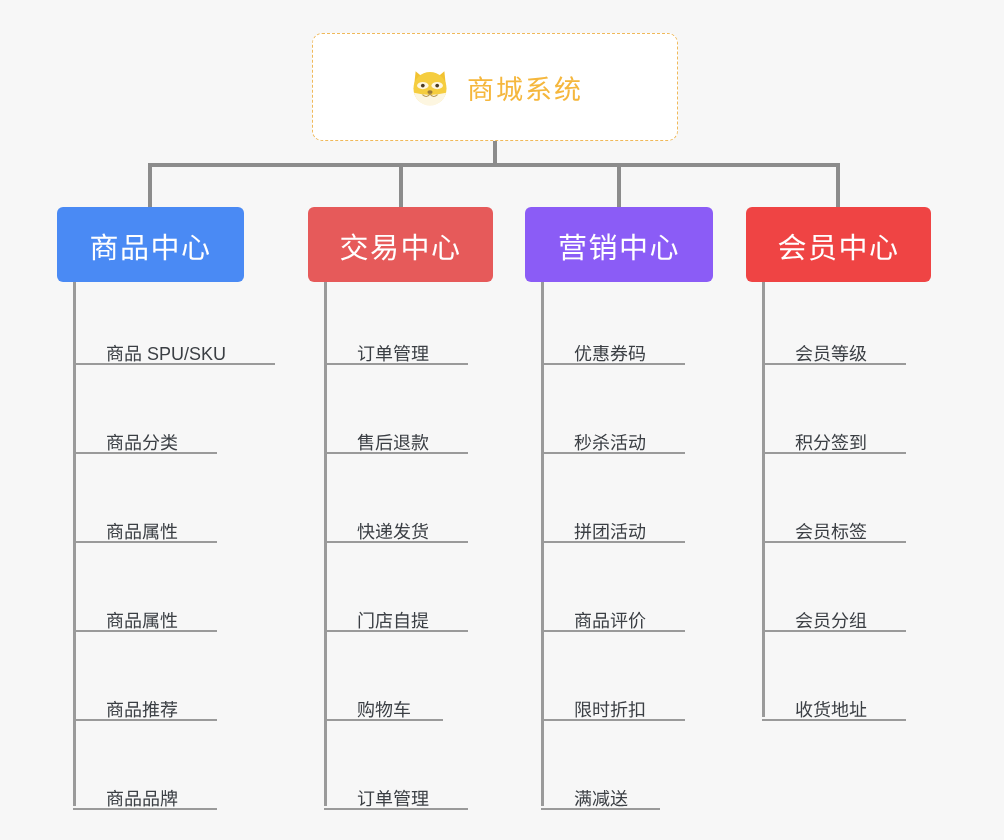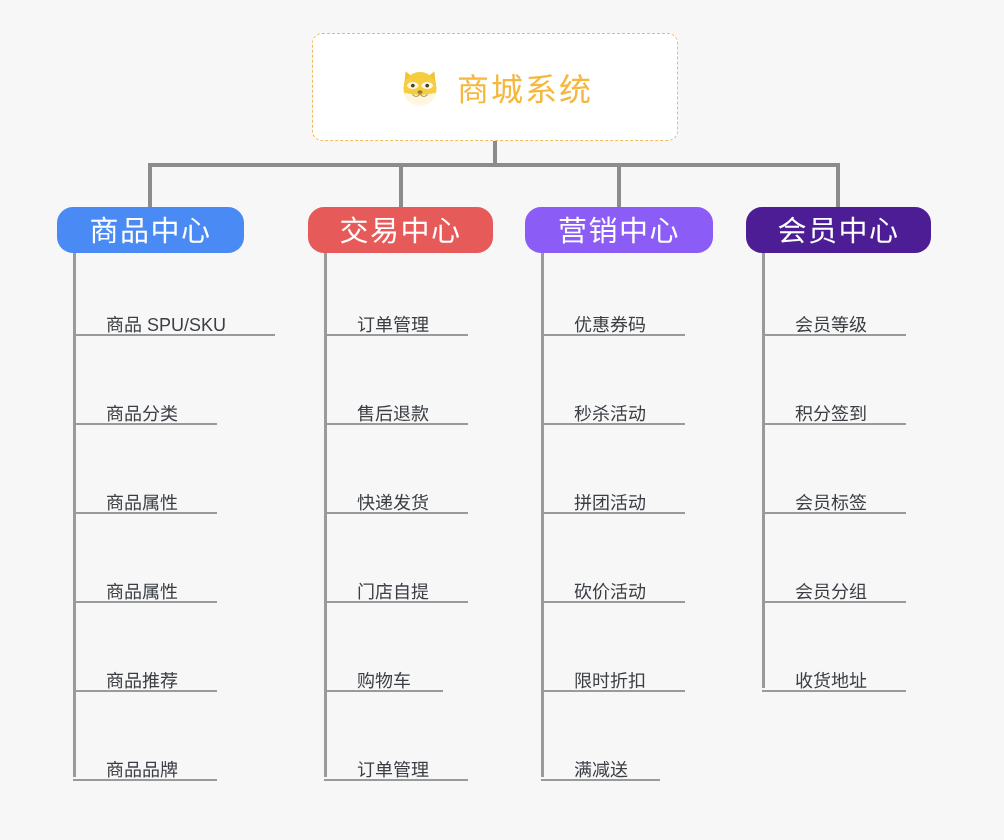--- a/index.html
+++ b/index.html
@@ -37,21 +37,21 @@
     justify-content: center;
     gap: 14px;
   }
   .root-emoji {
     font-size: 42px;
     line-height: 1;
     display: block;
   }
   .root-emoji svg { display: block; }
   .root-title {
-    font-size: 32px;
+    font-size: 27px;
     color: #f5b73d;
     letter-spacing: 2px;
     font-weight: 400;
     white-space: nowrap;
   }
 
   
   .conn {
     position: absolute;
     background: #8c8c8c;
@@ -59,24 +59,24 @@
   .conn-vert { width: 4px; }
   .conn-horz { height: 4px; }
 
   
   .column {
     position: absolute;
     top: 207px;
   }
   .cat-header {
     box-sizing: border-box;
-    height: 46px;
-    border-radius: 16px;
+    height: 75px;
+    border-radius: 6px;
     display: flex;
-    align-items: flex-start;
+    align-items: center;
     justify-content: center;
     color: #ffffff;
     font-size: 29px;
     letter-spacing: 1.5px;
     white-space: nowrap;
   }
 
   .leaf-list {
     position: relative;
     margin-top: 0;
@@ -230,36 +230,36 @@
       </li>
       <li class="leaf-item">
         <span class="leaf-label">秒杀活动</span>
         <span class="leaf-rule" style="width:144px;"></span>
       </li>
       <li class="leaf-item">
         <span class="leaf-label">拼团活动</span>
         <span class="leaf-rule" style="width:144px;"></span>
       </li>
       <li class="leaf-item">
-        <span class="leaf-label">砍价活动</span>
+        <span class="leaf-label">商品评价</span>
         <span class="leaf-rule" style="width:144px;"></span>
       </li>
       <li class="leaf-item">
         <span class="leaf-label">限时折扣</span>
         <span class="leaf-rule" style="width:144px;"></span>
       </li>
       <li class="leaf-item">
         <span class="leaf-label">满减送</span>
         <span class="leaf-rule" style="width:119px;"></span>
       </li>
     </ul>
   </div>
 
   <div class="column" style="left:746px; width:185px;">
-    <div class="cat-header" style="background:#4c1d95;">
+    <div class="cat-header" style="background:#ef4444;">
       <span>会员中心</span>
     </div>
     <ul class="leaf-list">
       <li class="leaf-item">
         <span class="leaf-label">会员等级</span>
         <span class="leaf-rule" style="width:144px;"></span>
       </li>
       <li class="leaf-item">
         <span class="leaf-label">积分签到</span>
         <span class="leaf-rule" style="width:144px;"></span>

